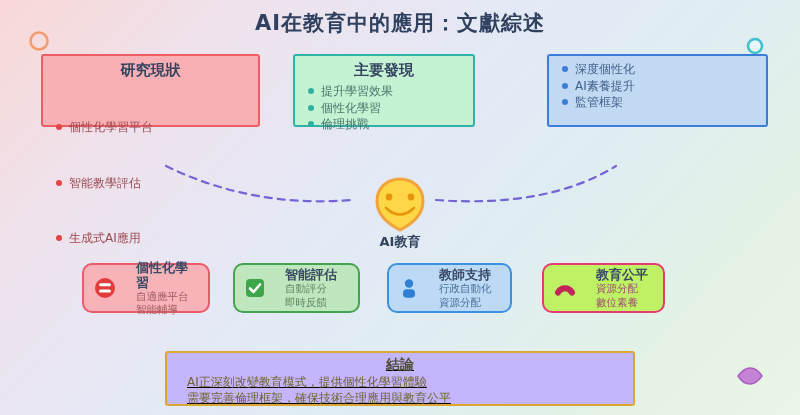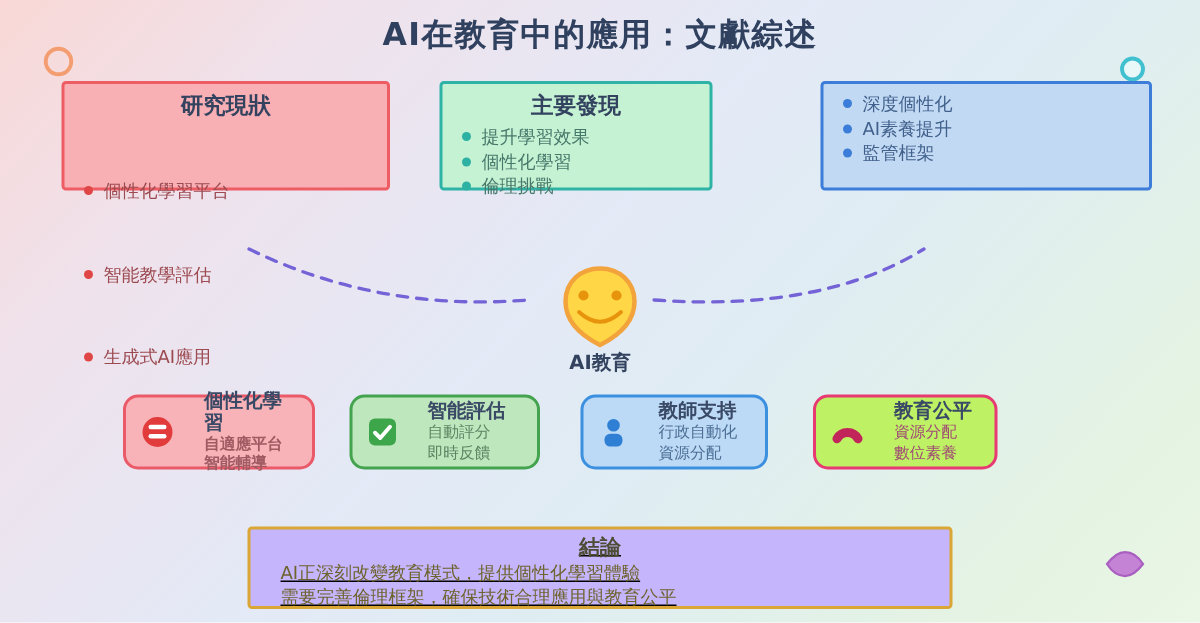--- a/index.html
+++ b/index.html
@@ -36,21 +36,21 @@
     text-align:center; font-size:13px; font-weight:bold; color:#33435f;
   }
 
   
   .card { position:absolute; top:263px; height:50px; border-radius:10px;
           display:flex; align-items:center; gap:20px; padding:4px 8px 4px 10px; }
   .card .txt { display:flex; flex-direction:column; }
   .card .txt .t { font-size:13px; font-weight:bold; color:#3a4a66; line-height:15px; }
   .card .txt .l { font-size:10.5px; line-height:13.5px; }
   .card1 { left:82px;  width:128px; background:#f8b3b8; border:2.5px solid #ea5a68; }
-  .card1 .l { color:#a05a62;font-weight:bold; }
+  .card1 .l { color:#a05a62; }
   .card2 { left:233px; width:127px; background:#bfe7bd; border:2.5px solid #44a34e; }
   .card2 .l { color:#5d8462; }
   .card3 { left:387px; width:125px; background:#bcdaf6; border:2.5px solid #3c90e0; }
   .card3 .l { color:#4d6f95; }
   .card4 { left:542px; width:123px; background:#bef264; border:2.5px solid #e83a72; }
   .card4 .l { color:#a04a74; }
   .card svg { flex:0 0 auto; }
 
   
   .conclusion { position:absolute; left:165px; top:351px; width:470px; height:55px;

